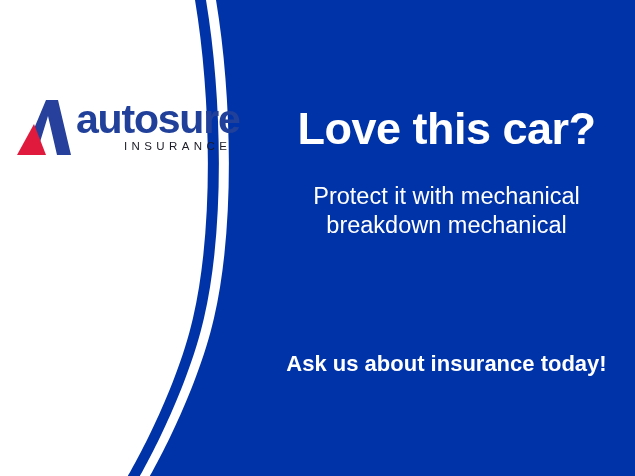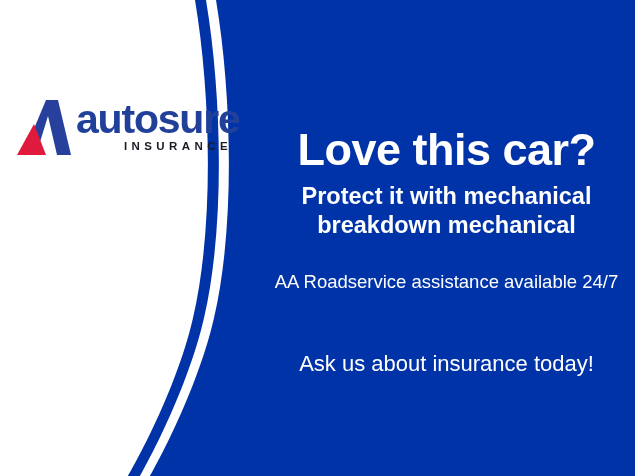--- a/index.html
+++ b/index.html
@@ -54,21 +54,21 @@
     letter-spacing: -1.2px;
     color: #20409a;
     line-height: 46px;
     white-space: nowrap;
   }
   #logo-sub {
     position: absolute;
     left: 108px;
     top: 44px;
     font-size: 11.5px;
-    font-weight: bold;
+    font-weight: normal;
     letter-spacing: 4.4px;
     color: #1b1b26;
     white-space: nowrap;
   }
 
   
   #copy {
     position: absolute;
     left: 258px;
     top: 0;
@@ -80,49 +80,48 @@
   .headline {
     position: absolute;
     left: 0;
     width: 377px;
     top: 104px;
     font-size: 45px;
     font-weight: bold;
     letter-spacing: -0.5px;
     line-height: 50px;
     white-space: nowrap;
-    margin-top: 21px;
   }
   .subhead {
     position: absolute;
     left: 0;
     width: 377px;
     top: 182px;
     font-size: 23.5px;
-    font-weight: bold;
+    font-weight: normal;
     line-height: 29px;
   }
   .subhead .line2 { display: block; }
   .benefits {
     position: absolute;
     left: 0;
     width: 377px;
     top: 268px;
     font-size: 18.5px;
     font-weight: normal;
     line-height: 27px;
   }
   .benefits .line2 { display: block; }
   .cta {
     position: absolute;
     left: 0;
     width: 377px;
     top: 350px;
     font-size: 22px;
-    font-weight: normal;
+    font-weight: bold;
     line-height: 27px;
     white-space: nowrap;
     text-align: center;
   }
 </style>
 </head>
 <body>
 
 <div id="banner">
 
@@ -152,20 +151,19 @@
   <div id="copy">
 
     <div class="headline">Love this car?</div>
 
     <div class="subhead">
       <span class="line1">Protect it with mechanical</span>
       <span class="line2">breakdown mechanical</span>
     </div>
 
     <div class="benefits">
-      <span class="line2">AA Roadservice assistance available 24/7</span>
     </div>
 
     <div class="cta">Ask us about insurance today!</div>
 
   </div>
 
 </div>
 
 </body></html>

